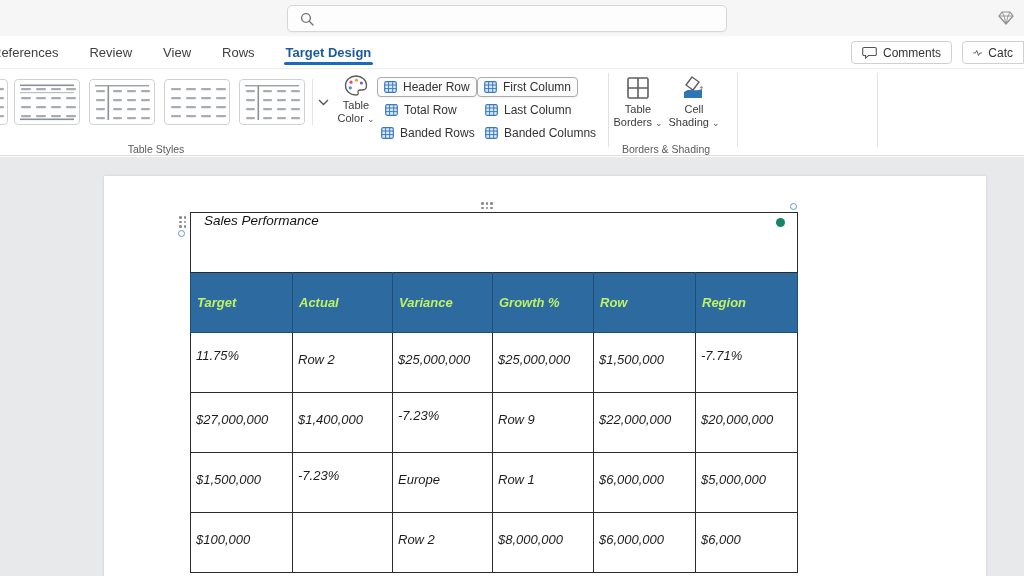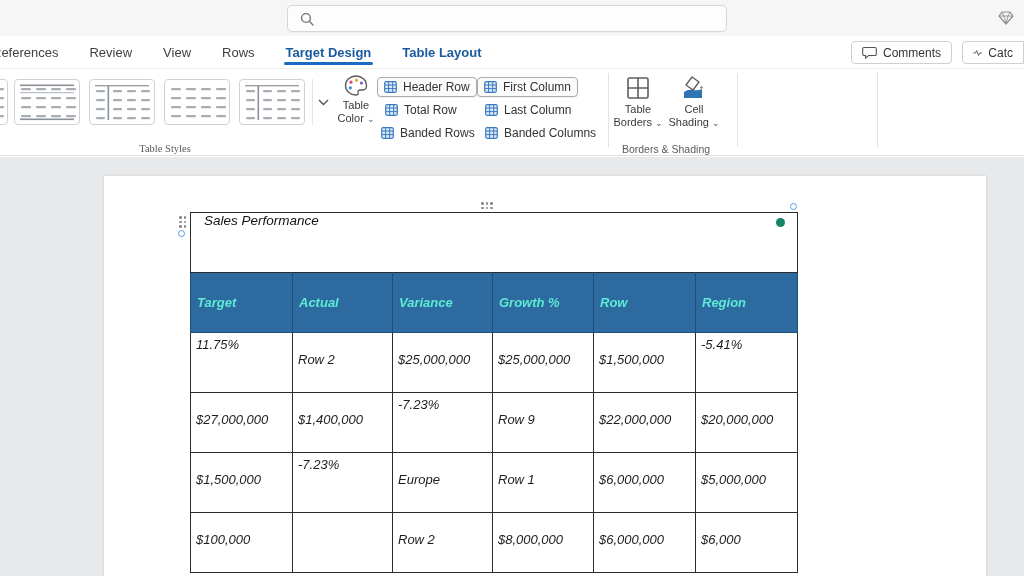--- a/index.html
+++ b/index.html
@@ -47,27 +47,27 @@
 
   
   .docarea { position:absolute; left:0; top:157px; width:1024px; height:419px; background:#e8e9ea; }
   .page { position:absolute; left:104px; top:19px; width:882px; height:412px; background:#ffffff; box-shadow:0 0 3px rgba(0,0,0,.12);font-style:italic; }
 
   .table-wrap { position:absolute; left:86px; top:36px; width:607px; }
   table.doc-table { border-collapse:collapse; table-layout:fixed; width:607px; background:#fff; }
   .doc-table td, .doc-table th { border:1px solid #2b2b2b; overflow:hidden; }
   tr.title-row td { height:19px; border-bottom:none; position:relative; }
   tr.title-row .ttl { font-size:13.5px; color:#121212; padding-left:8px; }
-  tr.head-row th { height:18px; background:#2d6aa0; color:#5eead4; font-size:13px; font-weight:600;
+  tr.head-row th { height:18px; background:#2d6aa0; color:#bef264; font-size:13px; font-weight:600;
     text-align:left; padding-left:6px; border-color:#1f4e79; border-top-color:#2b2b2b; }
   tbody tr { height:60px; }
   tbody td { vertical-align:top; font-size:13px; color:#1c1c1c; padding:0 5px; }
   .cv { white-space:pre-line; line-height:1.25; }
   .vt { margin-top:19px; }
-  .vm { margin-top:4px; }
+  .vm { margin-top:15px; }
 
   .presence-dot { position:absolute; right:12px; top:5px; width:9px; height:9px; border-radius:50%; background:#17846a; }
   .handle-dots { position:absolute; display:grid; gap:2px; }
   .handle-dots i { width:2.5px; height:2.5px; background:#8a8a8a; border-radius:50%; display:block; }
   .h-top { left:291px; top:-10px; grid-template-columns:repeat(3,2.5px); }
   .h-left { left:-11px; top:4px; grid-template-columns:repeat(2,2.5px); }
   .ring { position:absolute; width:7px; height:7px; border:1.4px solid #5b9bd5; border-radius:50%; background:#fff; }
 </style>
 </head>
 <body>
@@ -89,21 +89,20 @@
     </div>
   </div>
 
   <div class="tabrow">
     <div class="tabs">
       <span class="tab">References</span>
       <span class="tab">Review</span>
       <span class="tab">View</span>
       <span class="tab">Rows</span>
       <span class="tab ctx active">Target Design</span>
-      <span class="tab ctx">Table Layout</span>
     </div>
     <div class="tab-actions">
       <div class="pill-btn">
         <svg width="15" height="13" viewBox="0 0 15 13">
           <path d="M2 1.5 h11 a1.3 1.3 0 0 1 1.3 1.3 v5.4 a1.3 1.3 0 0 1 -1.3 1.3 h-6.5 l-3 2.6 v-2.6 h-1.5 a1.3 1.3 0 0 1 -1.3 -1.3 v-5.4 a1.3 1.3 0 0 1 1.3 -1.3 z" fill="none" stroke="#555" stroke-width="1.1"></path>
         </svg>
         <span>Comments</span>
       </div>
       <div class="pill-btn cut">
         <svg width="15" height="12" viewBox="0 0 15 12">
@@ -231,21 +230,21 @@
             <rect x="35" y="36" width="9" height="2.2" rx="1"></rect>
             <rect x="49" y="36" width="9" height="2.2" rx="1"></rect>
           </g>
       </svg>
     </div>
     <div class="gallery-chevron">
       <svg width="11" height="7" viewBox="0 0 11 7">
           <path d="M1 1 l4.5 4.5 L10 1" fill="none" stroke="#555" stroke-width="1.4"></path>
         </svg>
     </div>
-    <div class="group-label" style="left:95px; width:140px;font-family:Liberation Serif, serif;">Table Styles</div>
+    <div class="group-label" style="left:86px; width:140px;">Table Styles</div>
 
     <div class="tablecolor">
       <svg width="24" height="22" viewBox="0 0 24 22">
         <path d="M12 1 C6 1 1.5 5.2 1.5 10.5 C1.5 15.8 6 20 12 20 c1.8 0 2.6-1 2.1-2.3 c-.5-1.4.3-2.7 2-2.7 h2.5 c2.3 0 3.9-1.8 3.9-4.5 C22.5 5.2 18 1 12 1 z" fill="#fff" stroke="#5a5a5a" stroke-width="1.3"></path>
         <circle cx="7" cy="7.2" r="1.6" fill="#e0457b"></circle>
           <circle cx="12.5" cy="5.2" r="1.6" fill="#e8a33d"></circle>
           <circle cx="17.4" cy="8" r="1.6" fill="#7b5ec7"></circle>
           <circle cx="6.3" cy="12.8" r="1.6" fill="#3f8ed0"></circle>
       </svg>
       <div class="lbl">
@@ -386,21 +385,21 @@
                 <td>
                   <div class="cv vt">$25,000,000</div>
                 </td>
                 <td>
                   <div class="cv vt">$25,000,000</div>
                 </td>
                 <td>
                   <div class="cv vt">$1,500,000</div>
                 </td>
                 <td>
-                  <div class="cv vm">-5.41%</div>
+                  <div class="cv vm">-7.71%</div>
                 </td>
               </tr>
               <tr>
                 <td>
                   <div class="cv vt">$27,000,000</div>
                 </td>
                 <td>
                   <div class="cv vt">$1,400,000</div>
                 </td>
                 <td>

